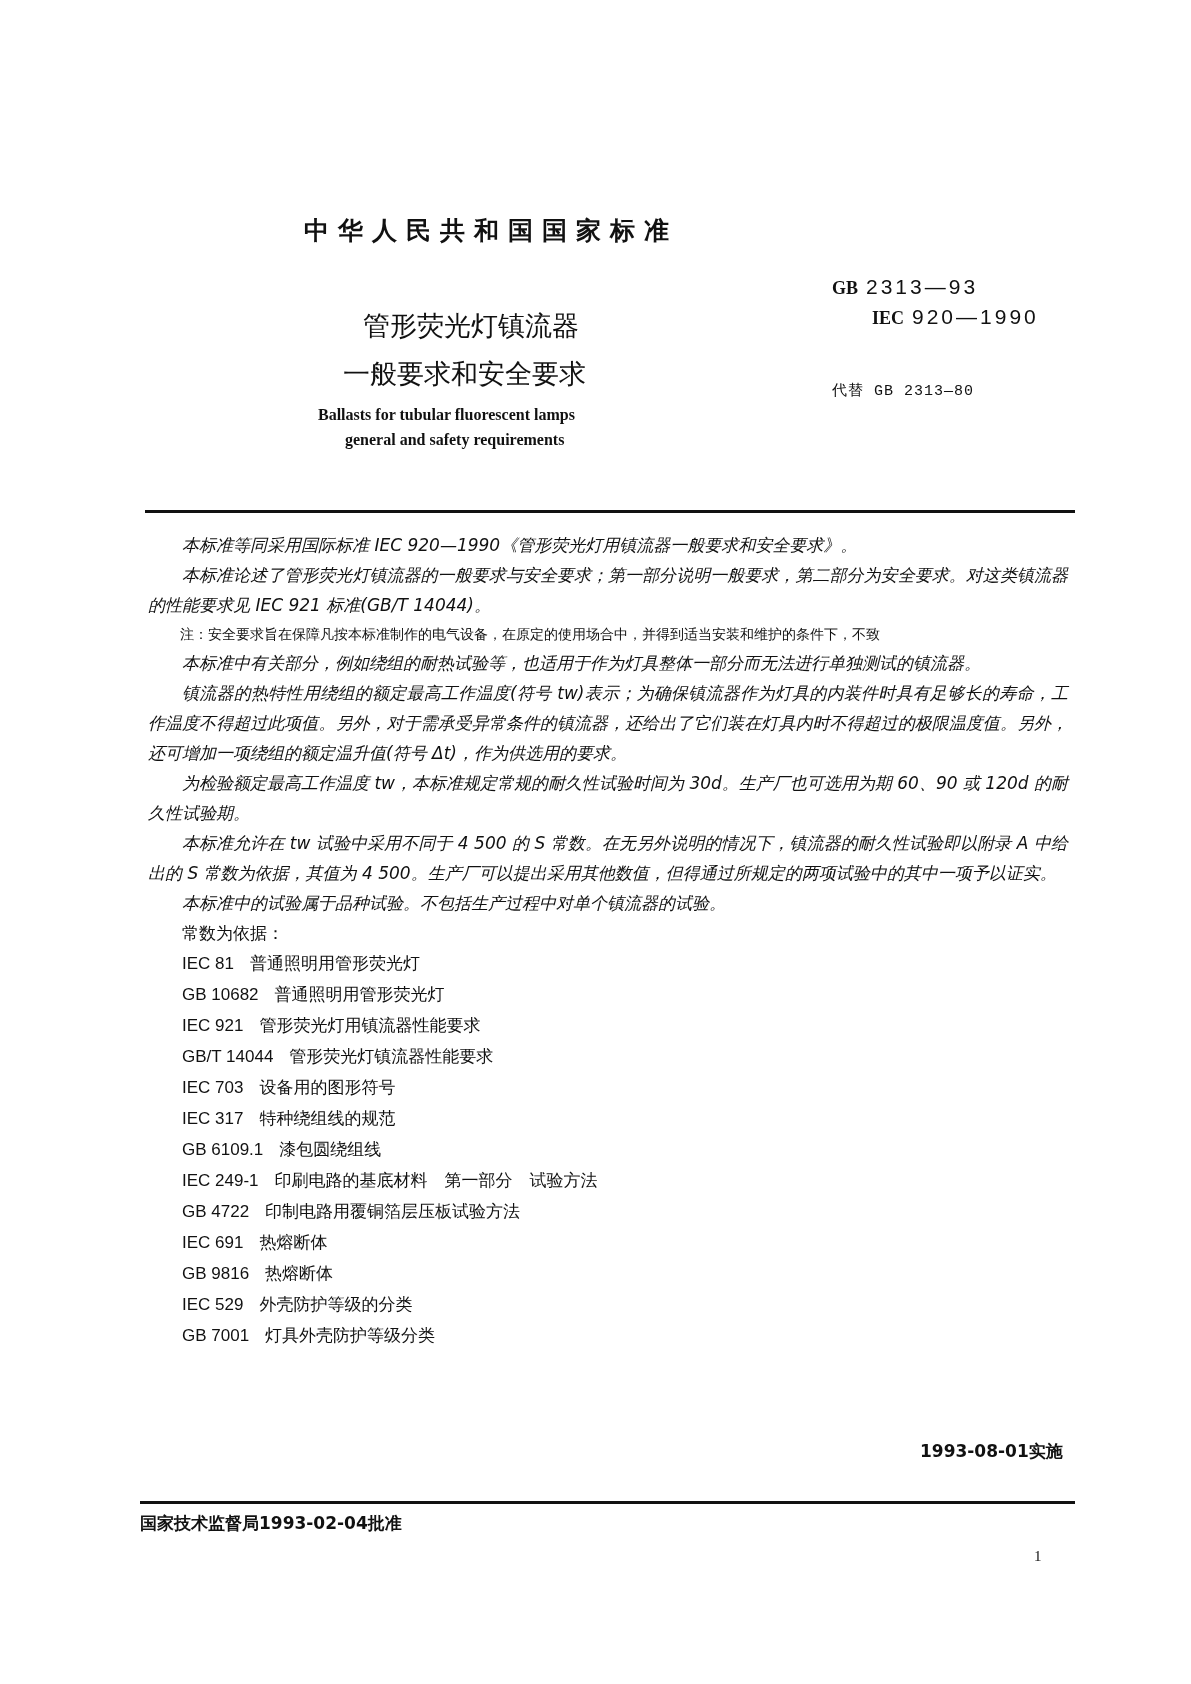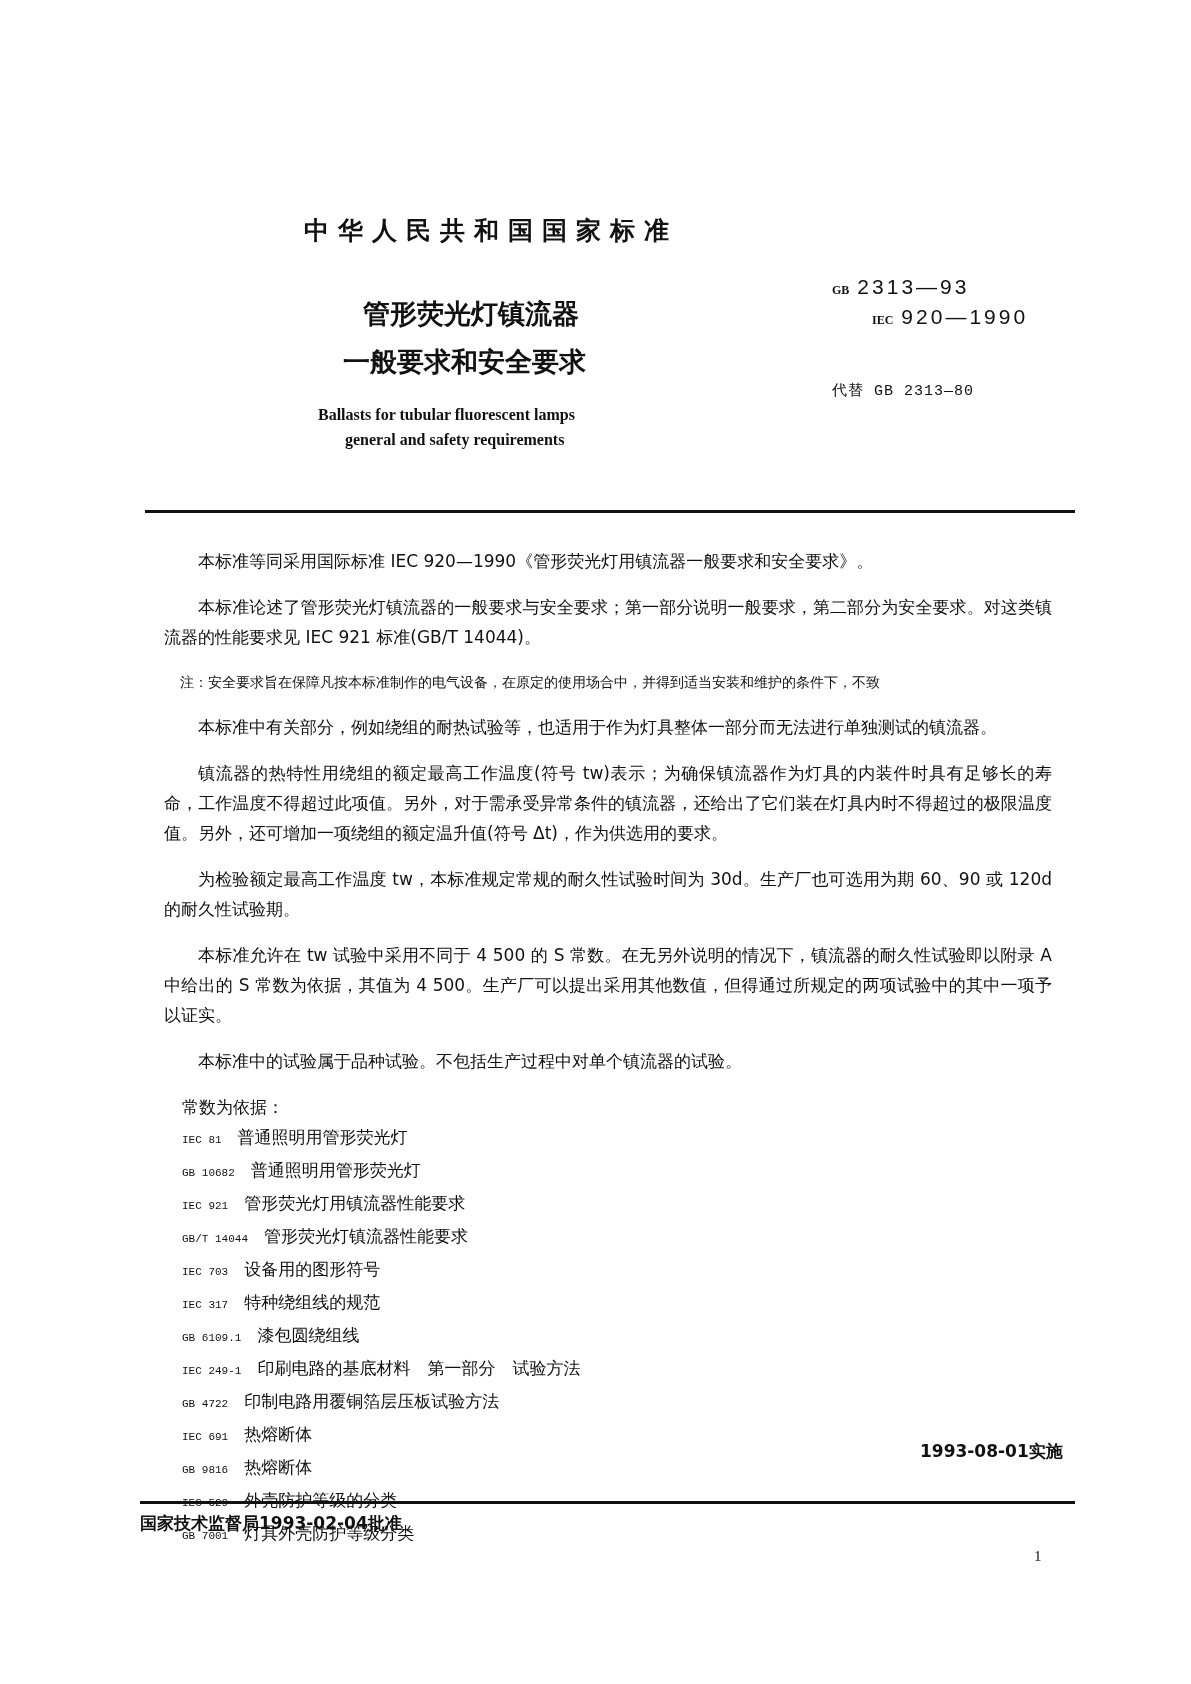--- a/index.html
+++ b/index.html
@@ -1,37 +1,37 @@
 <!DOCTYPE html>
 <html><head>
 <meta charset="utf-8">
 <style>
   html, body { margin: 0; padding: 0; background: #ffffff; }
   body { width: 1191px; height: 1684px; position: relative; overflow: hidden; color: #111; font-family: "DejaVu Serif", serif; }
   .abs { position: absolute; }
   .national { left: 304px; top: 214px; font-family: "DejaVu Sans", sans-serif; font-weight: bold; font-size: 25px; letter-spacing: 9px; }
-  .title { left: 365px; font-family: "DejaVu Sans", sans-serif; font-weight: bold; font-size: 27px; letter-spacing: 0px; }
+  .title { left: 365px; font-family: "DejaVu Sans", sans-serif; font-weight: normal; font-size: 27px; letter-spacing: 0px; margin-top: 12px; }
   .title.l1 { top: 296px; left: 363px; }
   .title.l2 { top: 344px; left: 343px; }
   .en { font-family: "Liberation Serif", serif; font-weight: bold; font-size: 16px; }
   .en.l1 { left: 318px; top: 406px; }
   .en.l2 { left: 345px; top: 431px; }
   .code { left: 832px; font-family: "Liberation Sans", sans-serif; font-size: 21px; letter-spacing: 3px; }
-  .code b { font-family: "Liberation Serif", serif; font-weight: bold; font-size: 12px; letter-spacing: 0; margin-right: 8px; }
+  .code b { font-family: "Liberation Serif", serif; font-weight: bold; font-size: 18px; letter-spacing: 0; margin-right: 8px; }
   .code.l1 { top: 275px; }
   .code.l2 { top: 305px; margin-left: 40px; }
   .replaces { left: 832px; top: 381px; font-family: Liberation Mono, monospace; font-size: 15px; letter-spacing: 1px; }
   .rule-top { left: 145px; top: 510px; width: 930px; height: 3px; background: #111; }
   .body { left: 148px; width: 920px; font-size: 17px; line-height: 30px; font-family: "DejaVu Sans", sans-serif; }
-  .p { margin: 16px; text-indent: 34px; text-align: justify; }
+  .p { margin: 0; text-indent: 34px; text-align: justify; font-style: italic; }
   .note { font-size: 14px; line-height: 28px; padding-left: 32px; }
   .note .indent2 { padding-left: 33px; display: block; }
   .refhead { margin: 0; padding-left: 34px; }
   .ref { margin: 0; padding-left: 34px; }
-  .ref .code-ref { font-family: Liberation Mono, monospace; font-size: 11px; margin-right: 16px; }
+  .ref .code-ref { font-family: Liberation Sans, sans-serif; font-size: 17px; margin-right: 16px; }
   .rule-bottom { left: 140px; top: 1501px; width: 935px; height: 3px; background: #111; }
   .footer-left { left: 140px; top: 1512px; font-family: "DejaVu Sans", sans-serif; font-weight: bold; font-size: 17px; }
   .footer-right { left: 920px; top: 1440px; font-family: "DejaVu Sans", sans-serif; font-weight: bold; font-size: 17px; text-align: center; }
   .pagenum { left: 1034px; top: 1548px; font-family: "Liberation Serif", serif; font-size: 15px; }
 </style>
 </head>
 <body>
 
 <div class="abs national">中华人民共和国国家标准</div>
 

